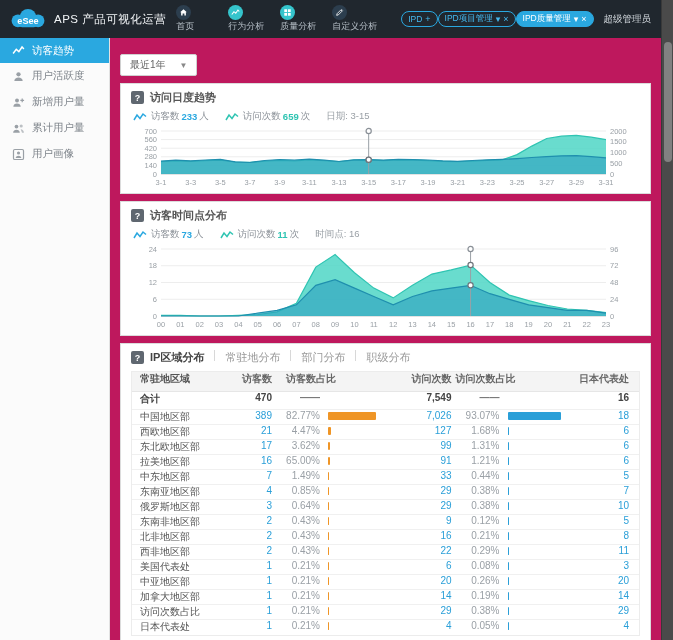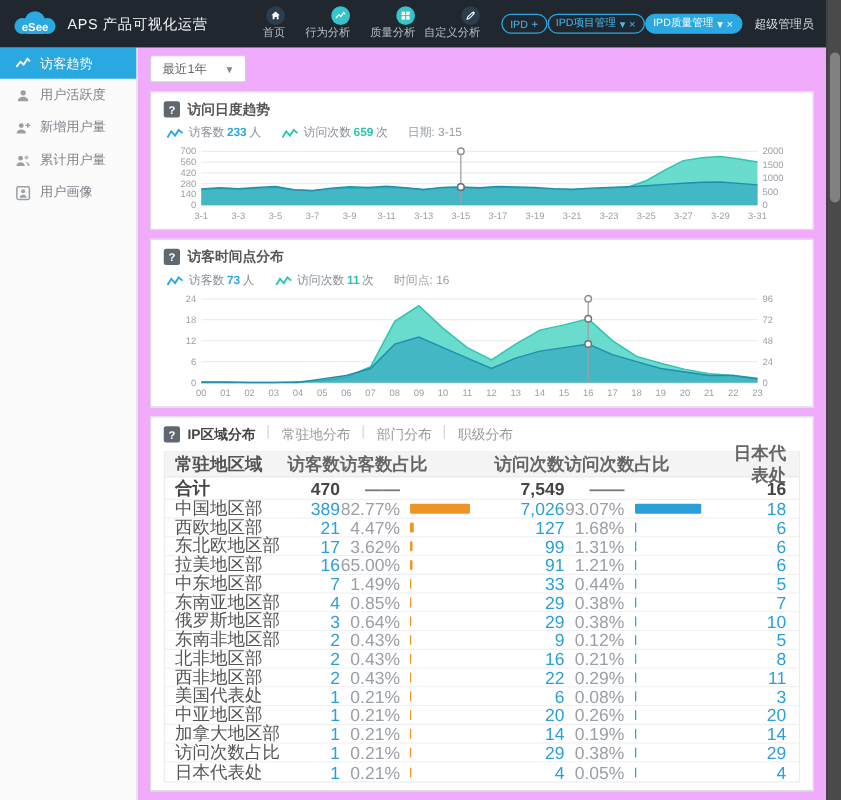--- a/index.html
+++ b/index.html
@@ -7,42 +7,42 @@
   body{font-family:"Liberation Sans","DejaVu Sans",sans-serif;background:#e8e8e8}
   .app{position:relative;width:673px;height:640px;overflow:hidden;background:#e8e8e8}
   [data-interactable="true"]{cursor:pointer}
 
   
   .navbar{position:absolute;left:0;top:0;right:12px;height:38px;background:#20272e;display:flex;align-items:center;color:#fff;z-index:3}
   .logo{margin:0 5px 0 7px;flex:0 0 auto}
   .logo svg{width:42px;height:26px;display:block}
   .app-title{font-size:11.5px;color:#f2f5f7;white-space:nowrap;letter-spacing:.5px}
   .topnav{display:flex;height:38px;margin-left:10px;flex:0 0 auto}
-  .nav-item{width:52px;display:flex;flex-direction:column;align-items:flex-end;justify-content:center;gap:0;font-size:9px;color:#b6bfc7}
+  .nav-item{width:52px;display:flex;flex-direction:column;align-items:flex-start;justify-content:center;gap:0;font-size:9px;color:#b6bfc7}
   .nav-item.active{background:#2aa8e0;color:#fff}
   .nav-ico{width:15px;height:15px;border-radius:50%;display:flex;align-items:center;justify-content:center}
   .nav-ico svg{width:9px;height:9px;display:block}
   .nav-right{margin-left:auto;display:flex;align-items:center;gap:6px;padding-right:8px;min-width:0}
   .pill{display:inline-flex;align-items:center;gap:3px;border:1px solid #2aa8e0;color:#45b9ef;border-radius:9px;font-size:8.5px;padding:1px 6px;white-space:nowrap}
   .pill.filled{background:#2aa8e0;color:#fff}
   .pill .pm{font-size:9px;line-height:1}
   .role{font-size:9.5px;color:#d6dce1;margin:0 2px 0 4px;white-space:nowrap}
 
   
   .scrollbar{position:absolute;right:0;top:0;bottom:0;width:12px;background:#4a4a4a;border-left:1px solid #393939;z-index:4}
   .scroll-thumb{position:absolute;left:2px;top:42px;width:8px;height:120px;background:#818181;border-radius:4px}
 
   
   .sidebar{position:absolute;left:0;top:38px;bottom:0;width:110px;background:#fbfbfb;border-right:1px solid #e2e2e2;z-index:2}
   .side-item{display:flex;align-items:center;gap:7px;height:26px;padding-left:12px;font-size:10.5px;color:#7d838a}
   .side-item svg{width:13px;height:13px;display:block;flex:0 0 auto}
   .side-item.active{background:#2aa8e0;color:#fff;height:25px}
 
   
-  .content{position:absolute;left:110px;top:38px;right:12px;bottom:0;padding:4px 10px 0;overflow:hidden;background:#f0abfc}
+  .content{position:absolute;left:110px;top:38px;right:12px;bottom:0;padding:14px 10px 0;overflow:hidden;background:#be185d}
   .range-btn{display:inline-flex;align-items:center;gap:14px;background:#fff;border:1px solid #d0d0d0;border-radius:2px;font-size:10px;color:#666;padding:3px 9px;margin-top:2px;font-family:inherit}
   .range-btn .caret{font-size:8px;color:#888}
   .card{margin-top:7px;background:#fff;border:1px solid #dcdcdc;padding:6px 10px}
   .card-head{display:flex;align-items:center;gap:6px}
   .qicon{width:13px;height:13px;border-radius:2px;background:#5f6770;color:#fff;font-size:9px;font-weight:bold;display:flex;align-items:center;justify-content:center;flex:0 0 auto}
   .card-title{font-size:11px;color:#555;font-weight:bold}
   .legend{display:flex;align-items:center;gap:16px;margin:5px 0 2px 2px;font-size:9.5px;color:#8a9097}
   .lg-item{display:flex;align-items:center}
   .lg-zig{width:14px;height:10px;margin-right:4px}
   .lg-item b{font-weight:bold;margin:0 2px}
@@ -51,21 +51,21 @@
   svg.chart .tick{font-size:7.5px;fill:#9aa0a6}
 
   
   .tabs{display:flex;}
   .tab{display:flex;align-items:center;font-size:11px;color:#999}
   .tab.active{color:#444;font-weight:bold}
   .tab-div{width:1px;height:11px;background:#d8d8d8;margin:0 10px}
 
   
   .ttable{margin-top:6px;border:1px solid #ececec;border-bottom:1px solid #ececec}
-  .trow{display:flex;align-items:center;height:15px;border-bottom:1px solid #f0f0f0;font-size:14px;background:#fff}
+  .trow{display:flex;align-items:flex-start;height:15px;border-bottom:1px solid #f0f0f0;font-size:10px;background:#fff}
   .trow:last-child{border-bottom:none}
   .trow.thead{background:#f4f4f4;height:20px;color:#666;font-weight:bold;border-bottom:1px solid #e6e6e6}
   .trow.total{font-weight:bold;height:18px}
   .c-region{width:92px;padding-left:8px;color:#555;white-space:nowrap;overflow:hidden}
   .trow.total .c-region{color:#444}
   .c-num{width:48px;text-align:right}
   .c-num2{width:56px;text-align:right}
   .c-avg{width:64px;text-align:right;padding-right:10px}
   .c-group{flex:1;display:flex;align-items:center;min-width:0}
   .gh{width:64px;text-align:right;white-space:nowrap}

